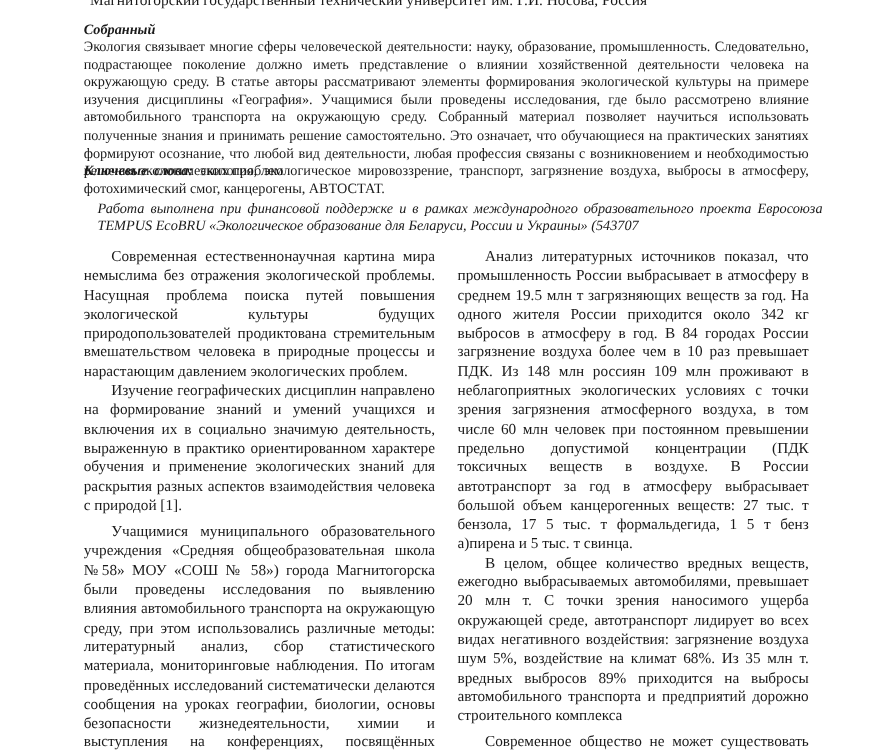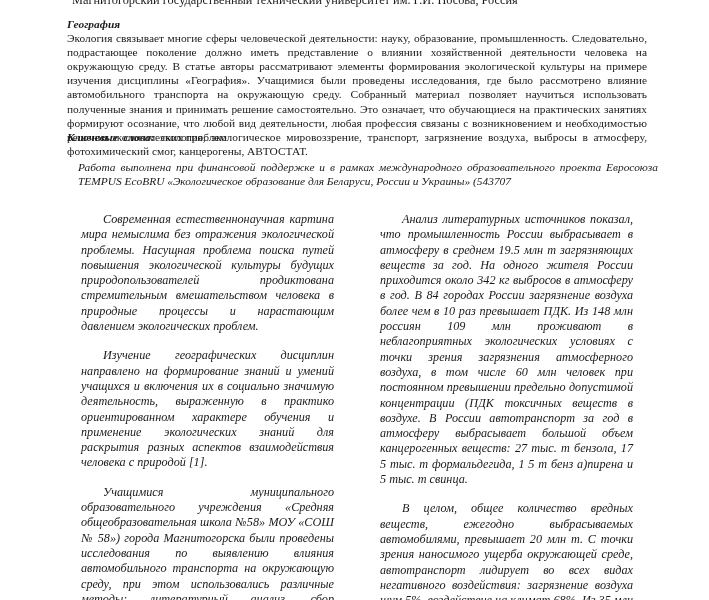--- a/index.html
+++ b/index.html
@@ -28,30 +28,30 @@
     font-size: 11.4px; line-height: 14.1px; font-style: italic;
     text-align: justify; text-align-last: left;
   }
   .col {
     position: absolute; top: 198px; width: 281px;
     font-size: 12.2px; line-height: 15.3px;
     text-align: justify;
   }
   .col-left { left: 67px; }
   .col-right { left: 366px; }
-  .col p { margin: 14px; text-indent: 22px; font-style: italic; }
+  .col p { margin: 0; text-indent: 22px; }
   .col p.gap { margin-top: 6px; }
 </style>
 </head>
 <body>
 
 <div class="affil">Магнитогорский государственный технический университет им. Г.И. Носова, Россия</div>
 
 <div class="abstract-block">
-  <div class="abstract-title">География</div>
+  <div class="abstract-title">Собранный</div>
   <div class="abstract-body">Экология связывает многие сферы человеческой деятельности: науку, образование, промышленность. Следовательно, подрастающее поколение должно иметь представление о влиянии хозяйственной деятельности человека на окружающую среду. В статье авторы рассматривают элементы формирования экологической культуры на примере изучения дисциплины «География». Учащимися были проведены исследования, где было рассмотрено влияние автомобильного транспорта на окружающую среду. Собранный материал позволяет научиться использовать полученные знания и принимать решение самостоятельно. Это означает, что обучающиеся на практических занятиях формируют осознание, что любой вид деятельности, любая профессия связаны с возникновением и необходимостью решения экологических проблем</div>
 </div>
 
 <div class="keywords"><span class="kw-label">Ключевые слова:</span><span> экология, экологическое мировоззрение, транспорт, загрязнение воздуха, выбросы в атмосферу, фотохимический смог, канцерогены, АВТОСТАТ.</span></div>
 
 <div class="funding">Работа выполнена при финансовой поддержке и в рамках международного образовательного проекта Евросоюза TEMPUS EcoBRU «Экологическое образование для Беларуси, России и Украины» (543707</div>
 
 <div class="col col-left">
   <p>Современная естественнонаучная картина мира немыслима без отражения экологической проблемы. Насущная проблема поиска путей повышения экологической культуры будущих природопользователей продиктована стремительным вмешательством человека в природные процессы и нарастающим давлением экологических проблем.</p>
   <p>Изучение географических дисциплин направлено на формирование знаний и умений учащихся и включения их в социально значимую деятельность, выраженную в практико ориентированном характере обучения и применение экологических знаний для раскрытия разных аспектов взаимодействия человека с природой [1].</p>

